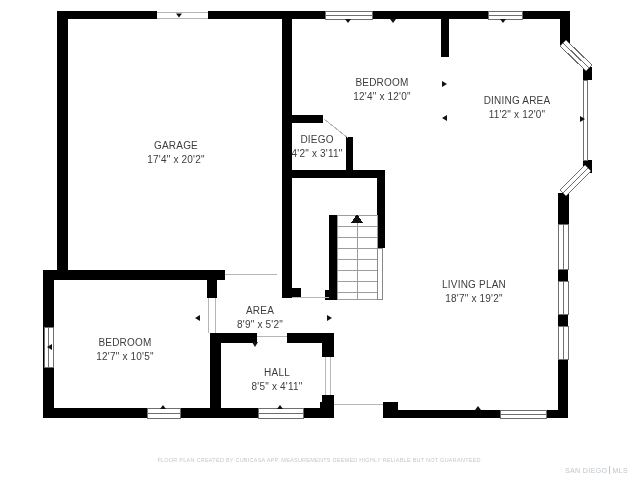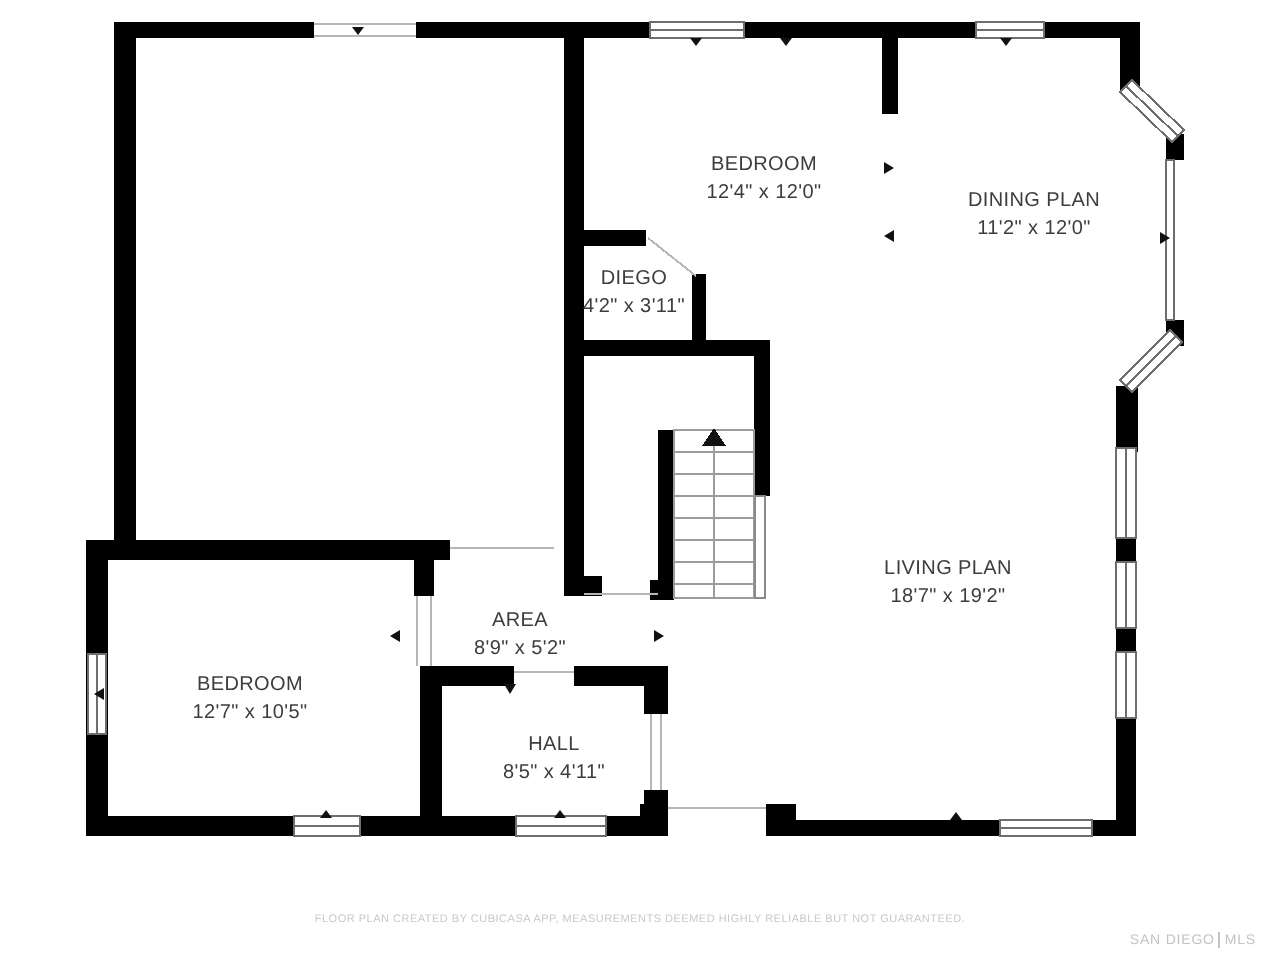--- a/index.html
+++ b/index.html
@@ -168,26 +168,30 @@
       <polygon class="mark" points="327,315 327,321 332,318"></polygon>
       <polygon class="mark" points="200,315 200,321 195,318"></polygon>
       <polygon class="mark" points="252,342 258,342 255,347"></polygon>
       <polygon class="mark" points="475,410 481,410 478,406"></polygon>
       <polygon class="mark" points="160,409 166,409 163,405"></polygon>
       <polygon class="mark" points="277,409 283,409 280,405"></polygon>
       <polygon class="mark" points="52,344 52,350 47,347"></polygon>
     </g>
   </svg>
 
+  <div class="room-label" style="left:176px;top:139px">
+    <div>GARAGE</div>
+    <div>17'4" x 20'2"</div>
+  </div>
   <div class="room-label" style="left:382px;top:76px">
     <div>BEDROOM</div>
     <div>12'4" x 12'0"</div>
   </div>
   <div class="room-label" style="left:517px;top:94px">
-    <div>DINING PLAN</div>
+    <div>DINING AREA</div>
     <div>11'2" x 12'0"</div>
   </div>
   <div class="room-label" style="left:317px;top:133px">
     <div>DIEGO</div>
     <div>4'2" x 3'11"</div>
   </div>
   <div class="room-label" style="left:474px;top:278px">
     <div>LIVING PLAN</div>
     <div>18'7" x 19'2"</div>
   </div>

